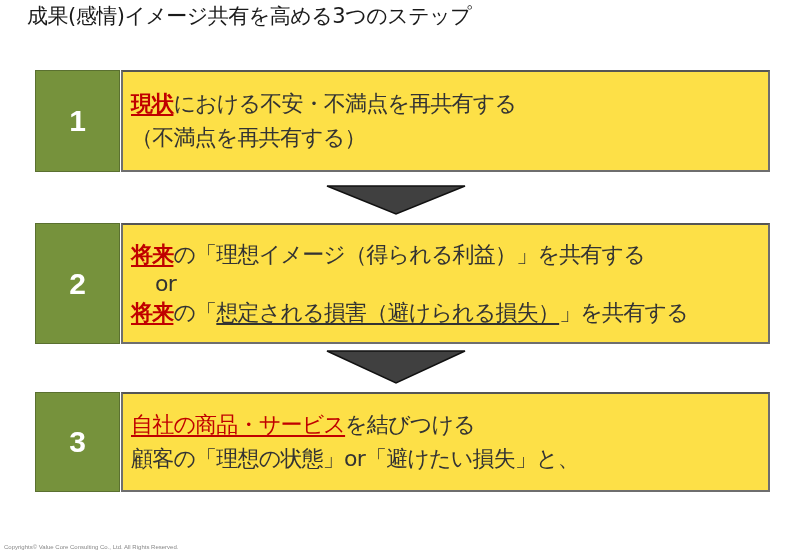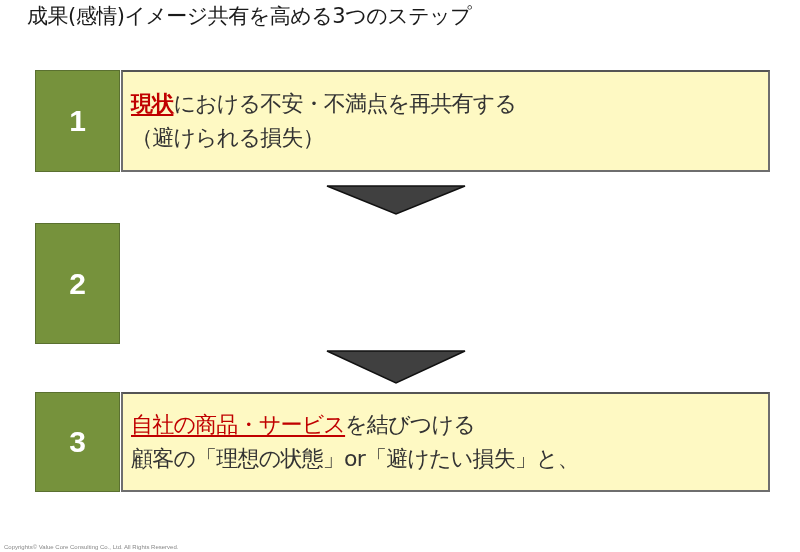--- a/index.html
+++ b/index.html
@@ -3,50 +3,55 @@
 <meta charset="utf-8">
 <style>
   html, body { margin:0; padding:0; }
   body { width:800px; height:552px; background:#ffffff; position:relative; overflow:hidden;
          font-family:"DejaVu Sans", "Liberation Sans", sans-serif; color:#262626; }
   .title { position:absolute; left:6px; top:2px; font-size:21px; color:#1a1a1a; letter-spacing:-0.5px;margin-left:21px; }
   .step { position:absolute; left:35px; width:735px; }
   .num { position:absolute; left:0; top:0; bottom:0; width:85px; background:#76923c;
          border:1px solid #5a7030; box-sizing:border-box; color:#fff; font-family:"Liberation Sans", sans-serif;
          font-weight:bold; font-size:30px; display:flex; align-items:center; justify-content:center; }
-  .box { position:absolute; left:86px; right:0; top:0; bottom:0; background:#fef9c3;
+  .box { position:absolute; left:86px; right:0; top:0; bottom:0; background:#fde047;
          border:2px solid #6e6e6e; border-top-color:#555; box-sizing:border-box;
          padding-left:8px; display:flex; flex-direction:column; justify-content:center; }
   .line { font-size:22px; line-height:34px; white-space:nowrap; letter-spacing:-0.8px; color:#333; }
   .red { color:#c00000; font-weight:bold; text-decoration:underline; text-underline-offset:3px; }
   .redplain { color:#c00000; text-decoration:underline; text-underline-offset:3px; }
   .ul { text-decoration:underline; text-underline-offset:3px; }
   .or { padding-left:24px; }
   .arrow { position:absolute; left:325px; width:142px; }
   .footer { position:absolute; left:4px; bottom:2px; font-size:6px; color:#888; font-family:"Liberation Sans", sans-serif; }
 </style>
 </head>
 <body>
 
 <div class="title">成果(感情)イメージ共有を高める3つのステップ</div>
 
 <div class="step" style="top:70px;height:102px;">
   <div class="num">1</div>
   <div class="box">
     <div class="line"><span class="red">現状</span><span>における不安・不満点を再共有する</span></div>
-    <div class="line"><span>（避けられる損失）</span></div>
+    <div class="line"><span>（不満点を再共有する）</span></div>
   </div>
 </div>
 
 <svg class="arrow" style="top:184px;height:32px;" viewBox="0 0 142 32">
   <polygon points="2,2 140,2 71,30" fill="#404040" stroke="#111" stroke-width="1.5"></polygon>
 </svg>
 
 <div class="step" style="top:223px;height:121px;">
   <div class="num">2</div>
+  <div class="box">
+    <div class="line"><span class="red">将来</span><span>の「理想イメージ（得られる利益）」を共有する</span></div>
+    <div class="line or" style="line-height:24px;">or</div>
+    <div class="line"><span class="red">将来</span><span>の「</span><span class="ul">想定される損害（避けられる損失）</span><span>」を共有する</span></div>
+  </div>
 </div>
 
 <svg class="arrow" style="top:349px;height:36px;" viewBox="0 0 142 36">
   <polygon points="2,2 140,2 71,34" fill="#404040" stroke="#111" stroke-width="1.5"></polygon>
 </svg>
 
 <div class="step" style="top:392px;height:100px;">
   <div class="num">3</div>
   <div class="box">
     <div class="line"><span class="redplain">自社の商品・サービス</span><span>を結びつける</span></div>

